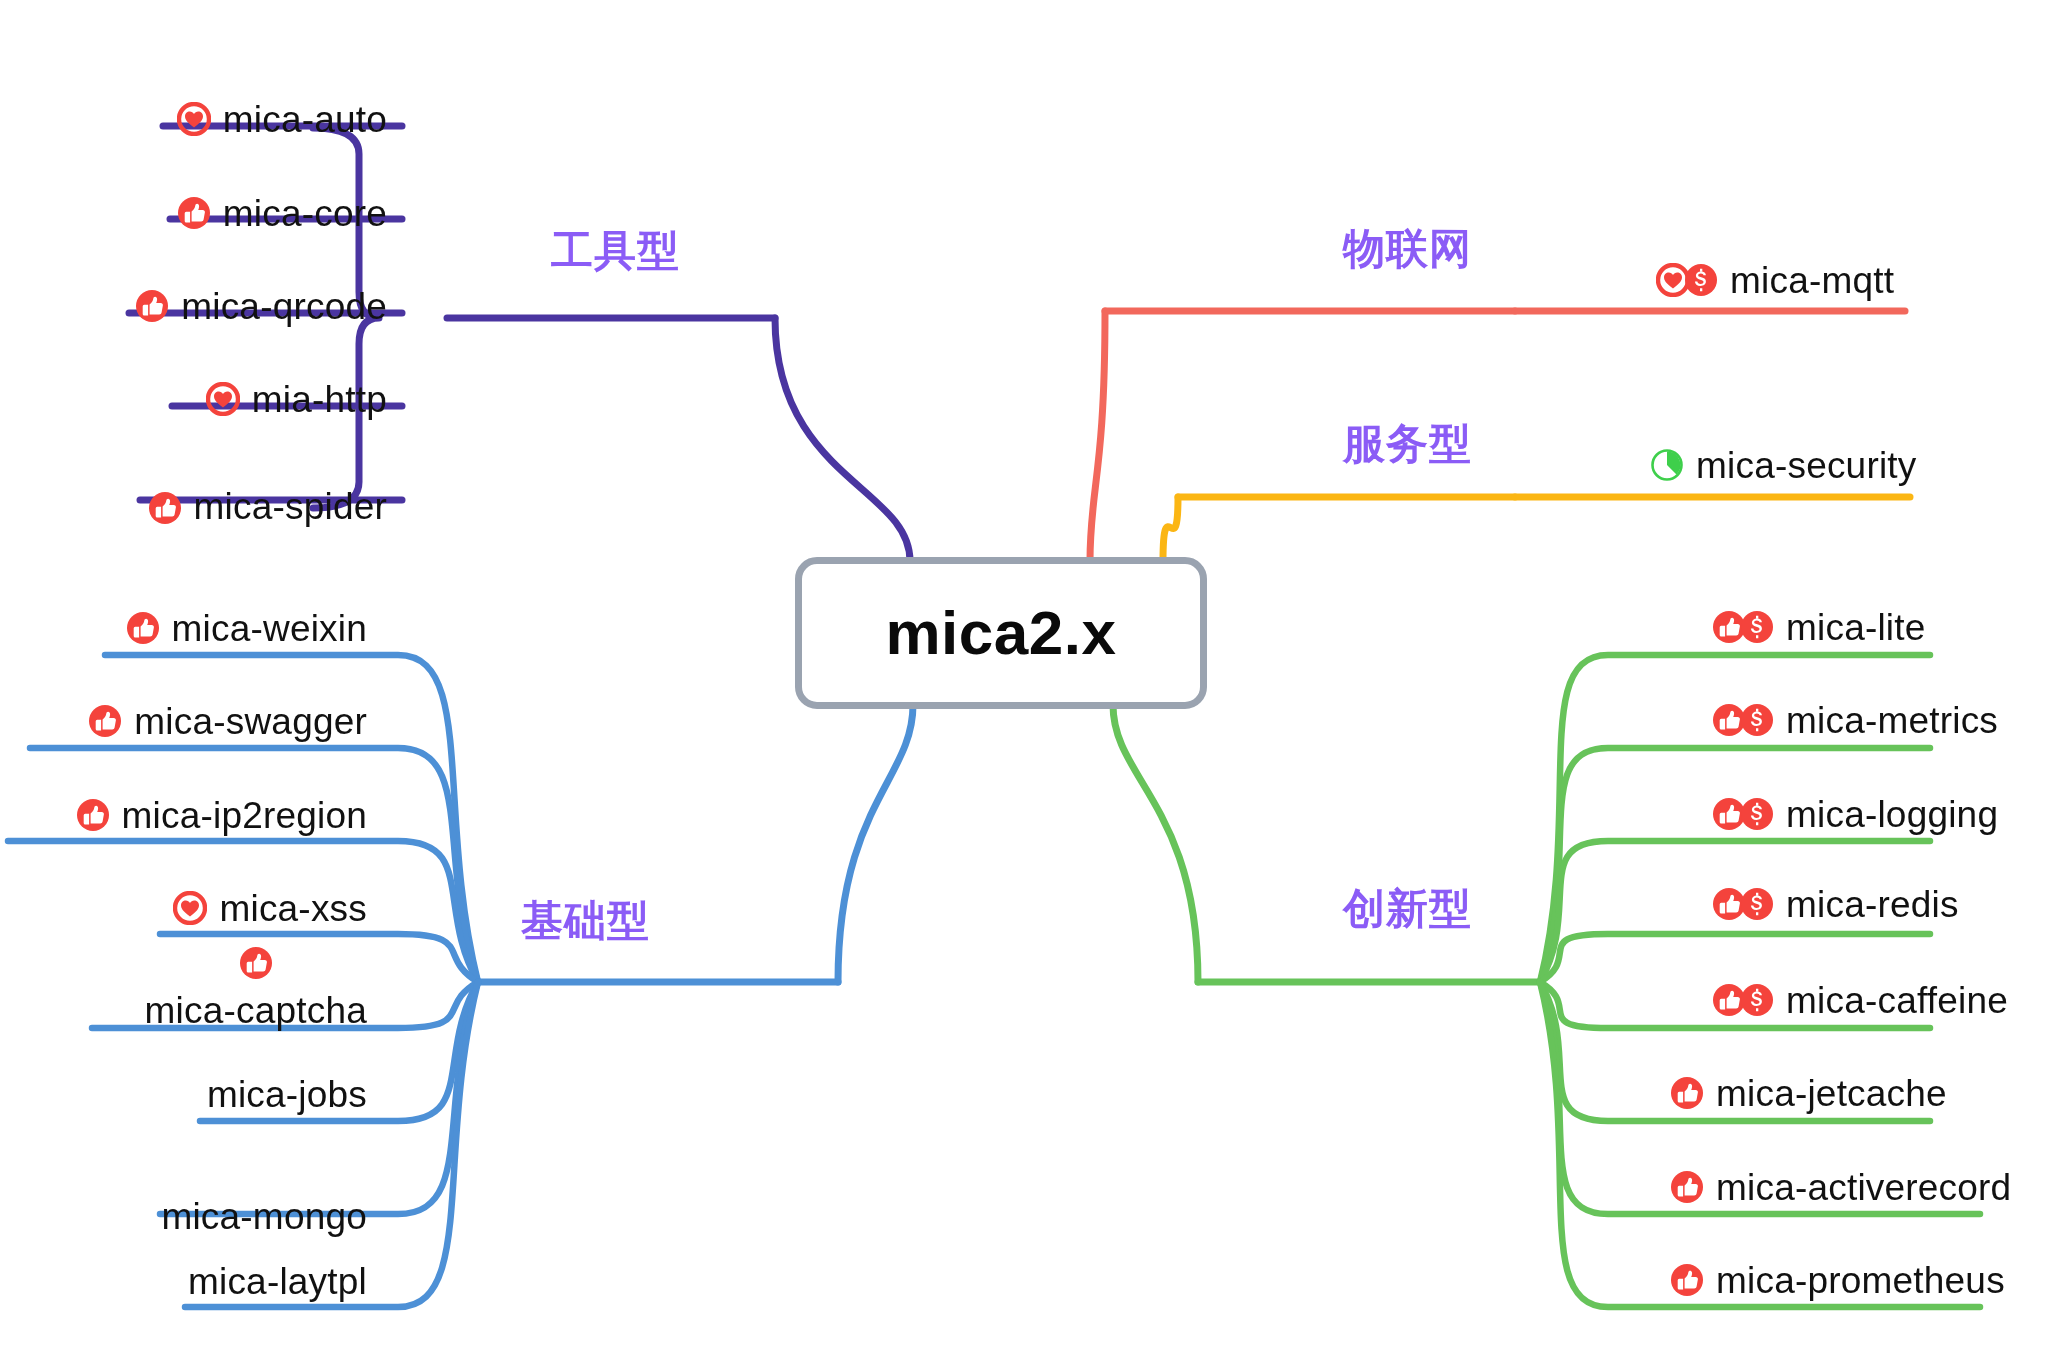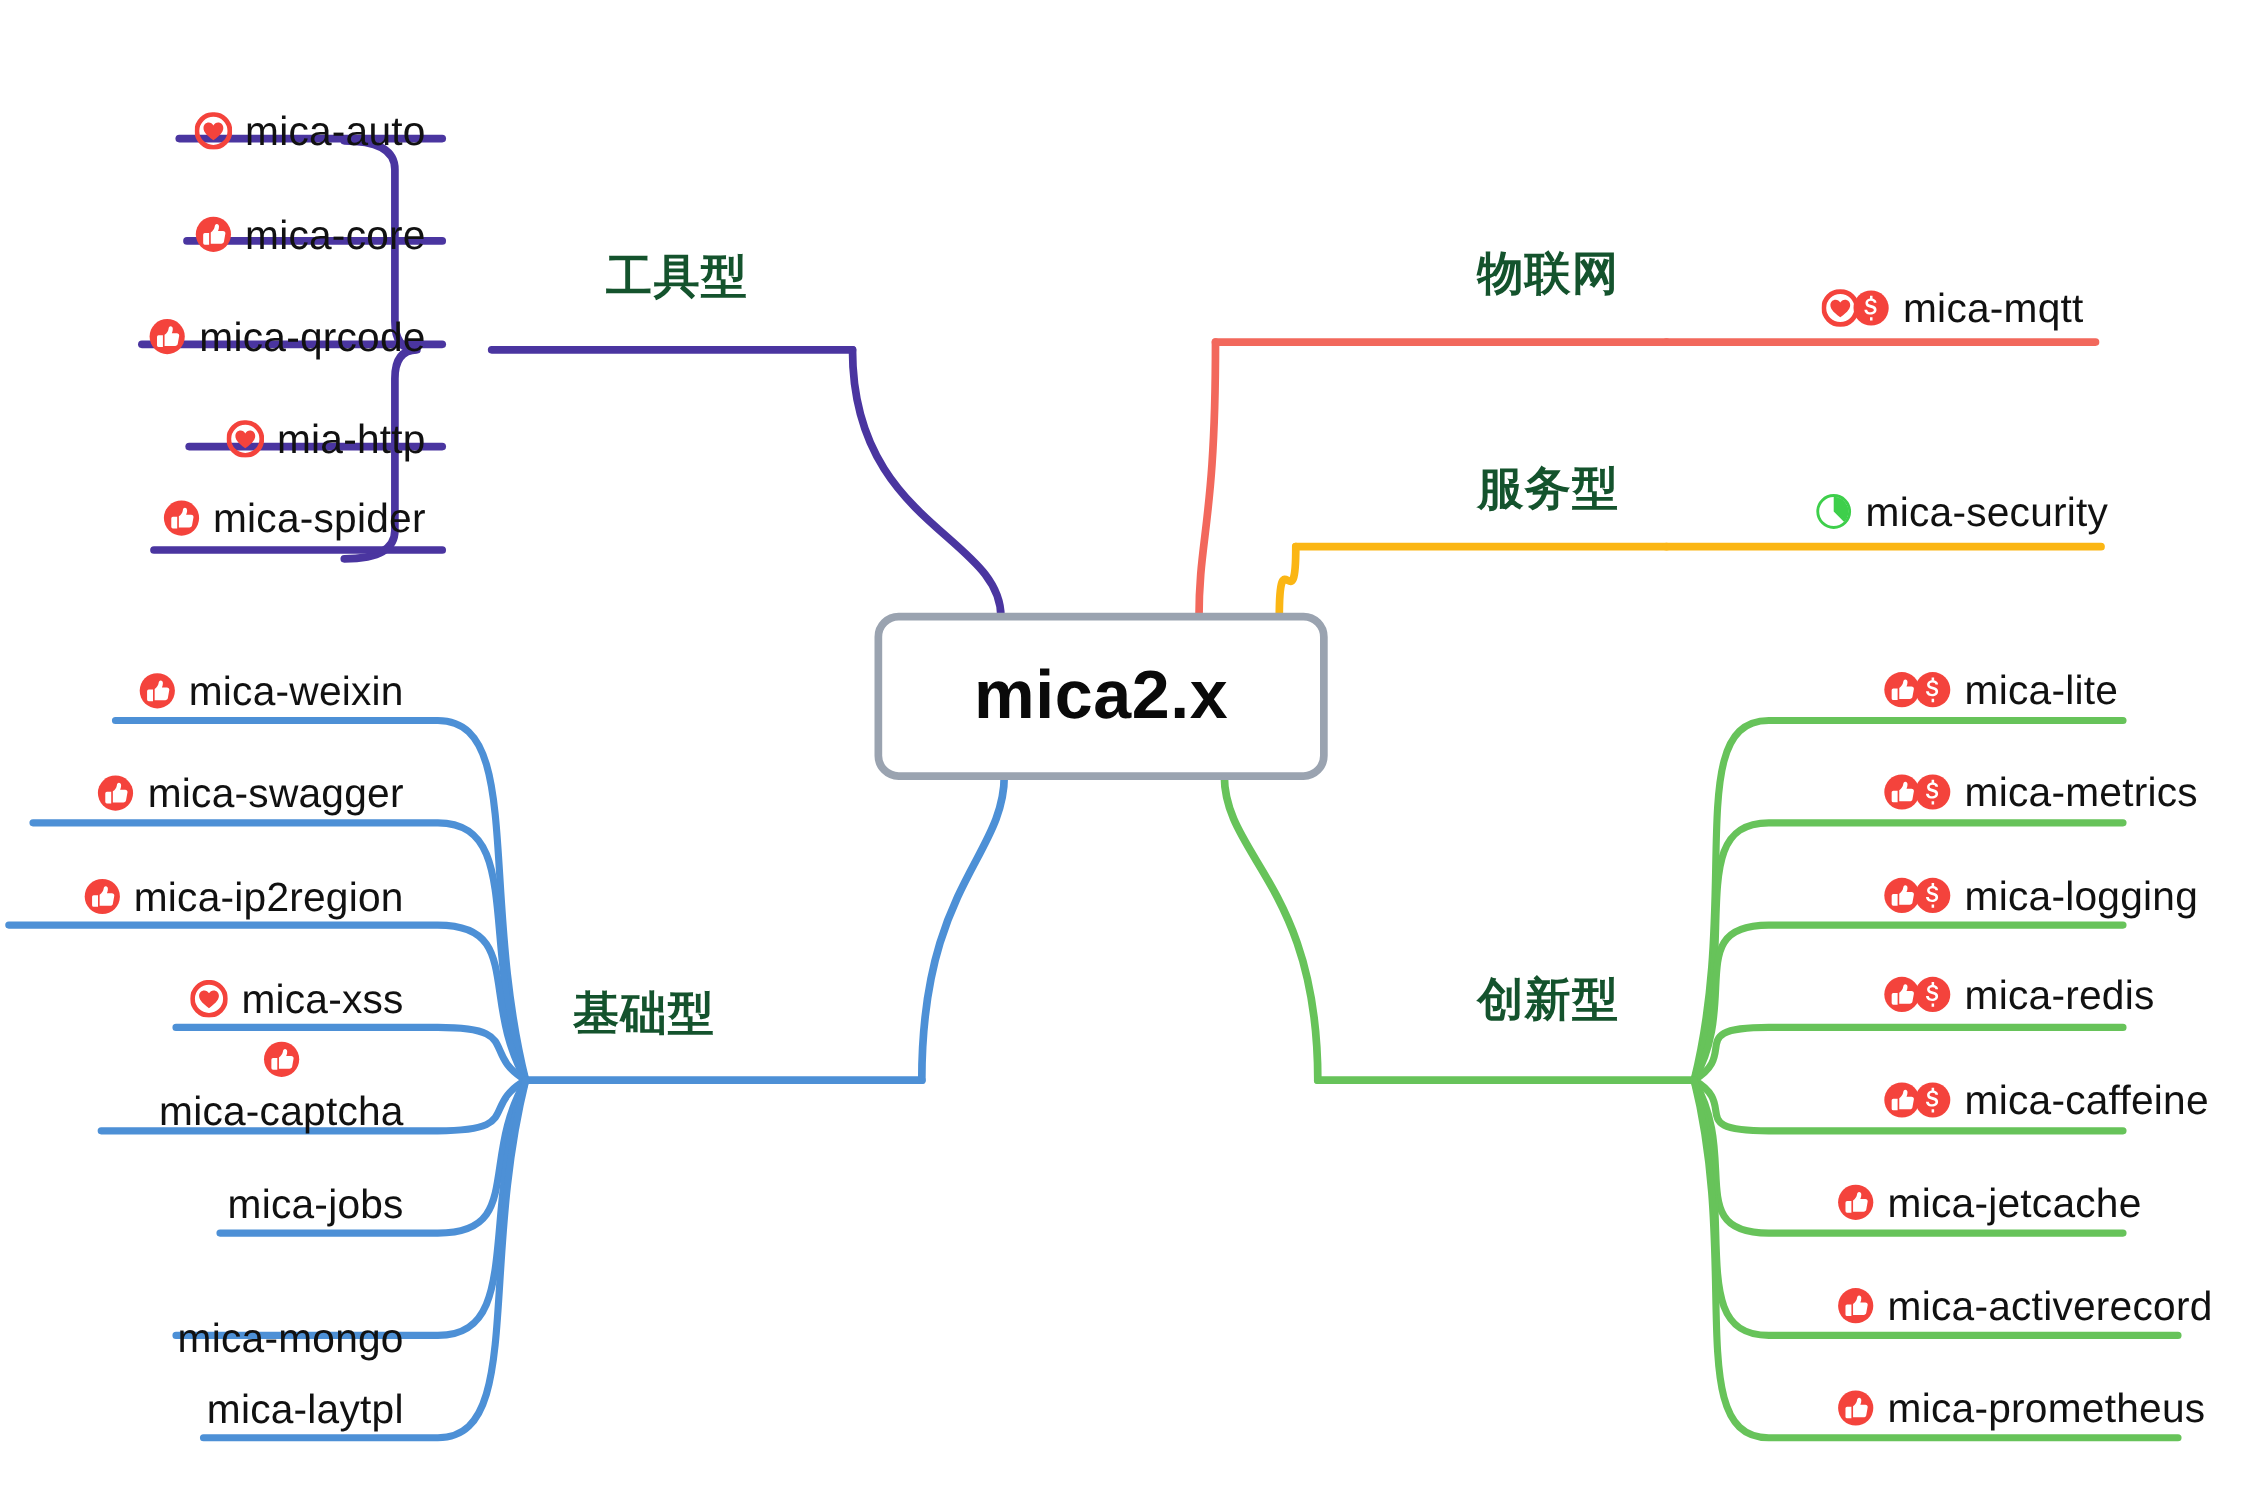--- a/index.html
+++ b/index.html
@@ -18,21 +18,21 @@
   }
   .leaf .lbl{
     font-size:37px;color:#111;line-height:1;letter-spacing:.2px;
   }
   .leaf.right{left:0;}
   .leaf.left-al{justify-content:flex-end;}
 
   
   .btitle{
     position:absolute;white-space:nowrap;font-size:42px;font-weight:700;
-    color:#14532d;line-height:1;letter-spacing:1px;
+    color:#8b5cf6;line-height:1;letter-spacing:1px;
   }
 
   
   #root{
     position:absolute;left:795px;top:557px;width:412px;height:152px;
     box-sizing:border-box;background:#fff;border:7px solid #9aa3b0;
     border-radius:22px;display:flex;align-items:center;justify-content:center;
   }
   #root .rlabel{
     font-size:62px;font-weight:700;color:#0a0a0a;letter-spacing:.5px;line-height:1;
@@ -121,21 +121,21 @@
     </div>
     <div class="leaf left-al" style="right: 1659px; top: 371px;">
       <span class="badges">
         <svg width="34" height="34" viewBox="0 0 34 34" class="ic">
           <circle cx="17" cy="17" r="15" fill="none" stroke="#f4433c" stroke-width="4.4"></circle>
           <path d="M17 25.5 C 9.5 20.2 8 17 8 14.3 C 8 11.3 10.2 9.4 12.7 9.4 C 14.6 9.4 16.1 10.5 17 12 C 17.9 10.5 19.4 9.4 21.3 9.4 C 23.8 9.4 26 11.3 26 14.3 C 26 17 24.5 20.2 17 25.5 Z" fill="#f4433c"></path>
         </svg>
       </span>
       <span class="lbl">mia-http</span>
     </div>
-    <div class="leaf left-al" style="right: 1659px; top: 443px;">
+    <div class="leaf left-al" style="right: 1659px; top: 469px; align-items: flex-end;">
       <span class="badges">
         <svg width="34" height="34" viewBox="0 0 34 34" class="ic">
           <circle cx="17" cy="17" r="16" fill="#f4433c"></circle>
           <path d="M9.2 15.8 h3.9 v10.6 H9.2 a1.5 1.5 0 0 1 -1.5 -1.5 v-7.6 a1.5 1.5 0 0 1 1.5 -1.5 z" fill="#fff"></path>
           <path d="M14.6 15.4 c1.9 -1.5 3.3 -3.3 3.6 -5.4 c0.2 -1.5 0.8 -2.3 1.9 -2.3 c1.2 0 2 1 2 2.5 c0 1.3 -0.4 2.6 -0.9 3.8 h4.5 c1.4 0 2.4 1 2.2 2.3 l-1.3 7.2 c-0.2 1.2 -1.2 2 -2.4 2 h-9.6 z" fill="#fff"></path>
         </svg>
       </span>
       <span class="lbl">mica-spider</span>
     </div>
     <div class="btitle" style="left: 521px; top: 900px;">基础型</div>

